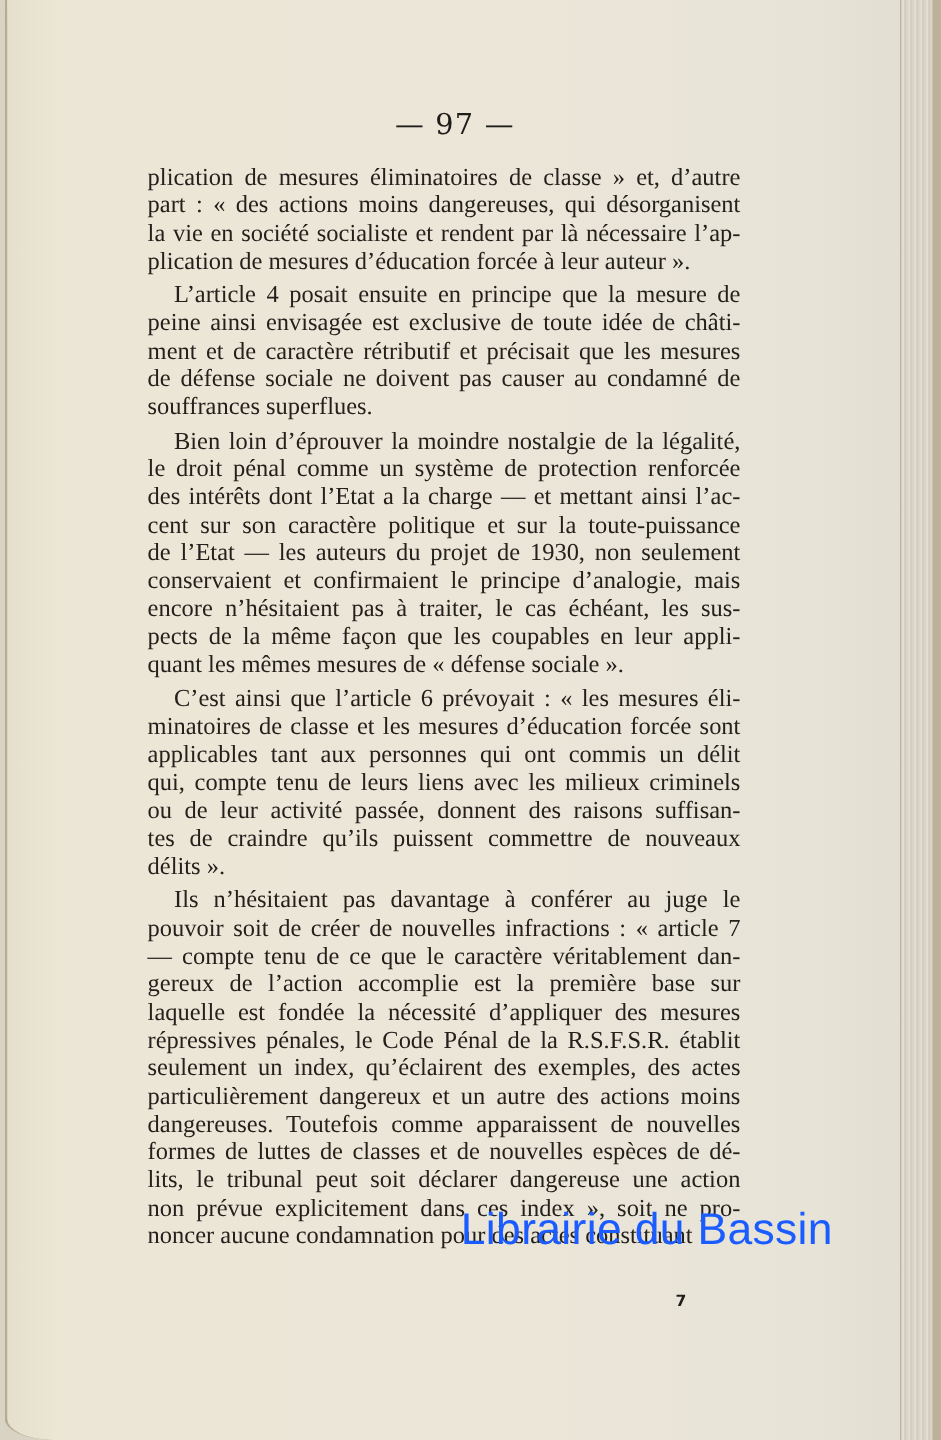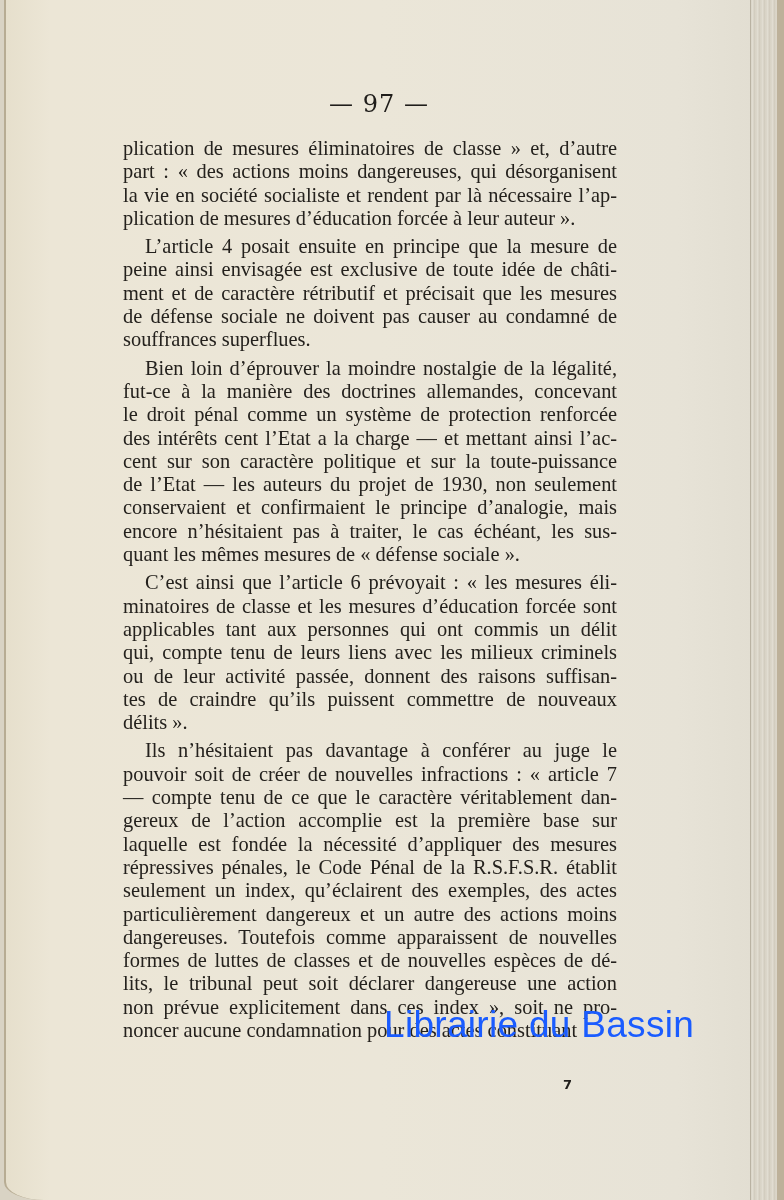--- a/index.html
+++ b/index.html
@@ -65,27 +65,27 @@
       <div>
         <span class="line indent">L’article 4 posait ensuite en principe que la mesure de</span>
         <span class="line">peine ainsi envisagée est exclusive de toute idée de châti-</span>
         <span class="line">ment et de caractère rétributif et précisait que les mesures</span>
         <span class="line">de défense sociale ne doivent pas causer au condamné de</span>
         <span class="line last">souffrances superflues.</span>
       </div>
       <div class="gap"></div>
       <div>
         <span class="line indent">Bien loin d’éprouver la moindre nostalgie de la légalité,</span>
-        <span class="line">fut-ce à la manière des doctrines allemandes, concevant</span>
         <span class="line">le droit pénal comme un système de protection renforcée</span>
-        <span class="line">des intérêts cent l’Etat a la charge — et mettant ainsi l’ac-</span>
+        <span class="line">des intérêts dont l’Etat a la charge — et mettant ainsi l’ac-</span>
         <span class="line">cent sur son caractère politique et sur la toute-puissance</span>
         <span class="line">de l’Etat — les auteurs du projet de 1930, non seulement</span>
         <span class="line">conservaient et confirmaient le principe d’analogie, mais</span>
         <span class="line">encore n’hésitaient pas à traiter, le cas échéant, les sus-</span>
+        <span class="line">pects de la même façon que les coupables en leur appli-</span>
         <span class="line last">quant les mêmes mesures de « défense sociale ».</span>
       </div>
       <div class="gap"></div>
       <div>
         <span class="line indent">C’est ainsi que l’article 6 prévoyait : « les mesures éli-</span>
         <span class="line">minatoires de classe et les mesures d’éducation forcée sont</span>
         <span class="line">applicables tant aux personnes qui ont commis un délit</span>
         <span class="line">qui, compte tenu de leurs liens avec les milieux criminels</span>
         <span class="line">ou de leur activité passée, donnent des raisons suffisan-</span>
         <span class="line">tes de craindre qu’ils puissent commettre de nouveaux</span>

